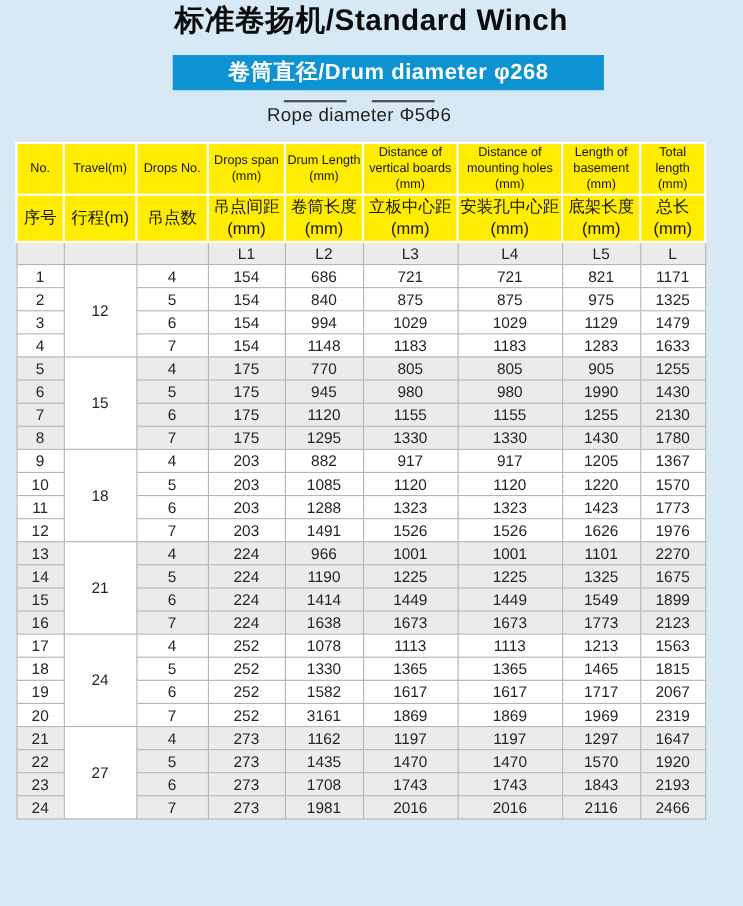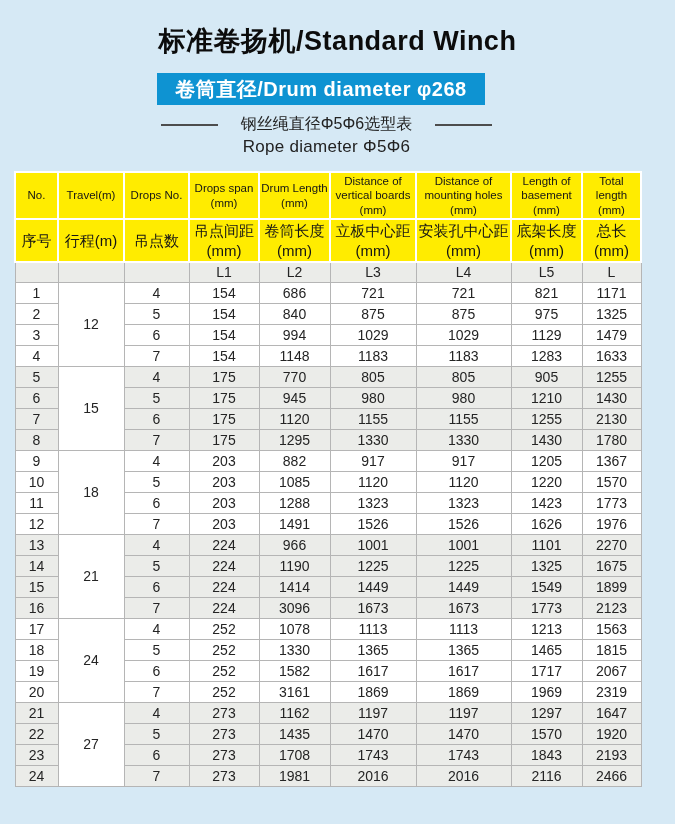--- a/index.html
+++ b/index.html
@@ -3,27 +3,27 @@
 <meta charset="utf-8">
 <style>
   * { box-sizing: border-box; }
   html, body { margin: 0; padding: 0; }
   body {
     width: 675px; height: 824px; overflow: hidden;
     background: var(--bg, #d6e9f5);
     font-family: "Liberation Sans", sans-serif;
   }
   .title {
-    margin: 0; padding-top: 23px;
+    margin: 0; 
     text-align: center;
     font-size: 27px; font-weight: bold; color: #0c0c0c;
     letter-spacing: 0.5px;
   }
   .banner {
-    width: 328px; height: 32px;
+    width: 392px; height: 32px;
     margin: 14px 0 0 157px;
     background: var(--banner-blue, #0e93d2);
     color: #ffffff; font-size: 20px; font-weight: bold;
     text-align: center; line-height: 32px;
     letter-spacing: 0.5px;
   }
   .subtitle { margin-top: 9px; position: relative; left: -11px; }
   .subtitle-row {
     display: flex; justify-content: center; align-items: center; gap: 23px;
   }
@@ -71,21 +71,20 @@
 
 <div class="page">
 
   <h1 class="title">标准卷扬机/Standard Winch</h1>
 
   <div class="banner">卷筒直径/Drum diameter φ268</div>
 
   <div class="subtitle">
     <div class="subtitle-row">
       <span class="dash"></span>
-      <span class="subtitle-cn">钢丝绳直径Φ5Φ6选型表</span>
       <span class="dash"></span>
     </div>
     <div class="subtitle-en">Rope diameter Φ5Φ6</div>
   </div>
 
   <table class="spec">
     <colgroup>
       <col class="col-no">
         <col class="col-travel">
         <col class="col-drops">
@@ -200,21 +199,21 @@
           <td>905</td>
           <td>1255</td>
         </tr>
         <tr class="shaded">
           <td>6</td>
           <td>5</td>
           <td>175</td>
           <td>945</td>
           <td>980</td>
           <td>980</td>
-          <td>1210</td>
+          <td>1990</td>
           <td>1430</td>
         </tr>
         <tr class="shaded">
           <td>7</td>
           <td>6</td>
           <td>175</td>
           <td>1120</td>
           <td>1155</td>
           <td>1155</td>
           <td>1255</td>
@@ -299,21 +298,21 @@
           <td>1414</td>
           <td>1449</td>
           <td>1449</td>
           <td>1549</td>
           <td>1899</td>
         </tr>
         <tr class="shaded">
           <td>16</td>
           <td>7</td>
           <td>224</td>
-          <td>3096</td>
+          <td>1638</td>
           <td>1673</td>
           <td>1673</td>
           <td>1773</td>
           <td>2123</td>
         </tr>
         <tr>
           <td>17</td>
           <td class="travel-cell" rowspan="4">24</td>
           <td>4</td>
           <td>252</td>

